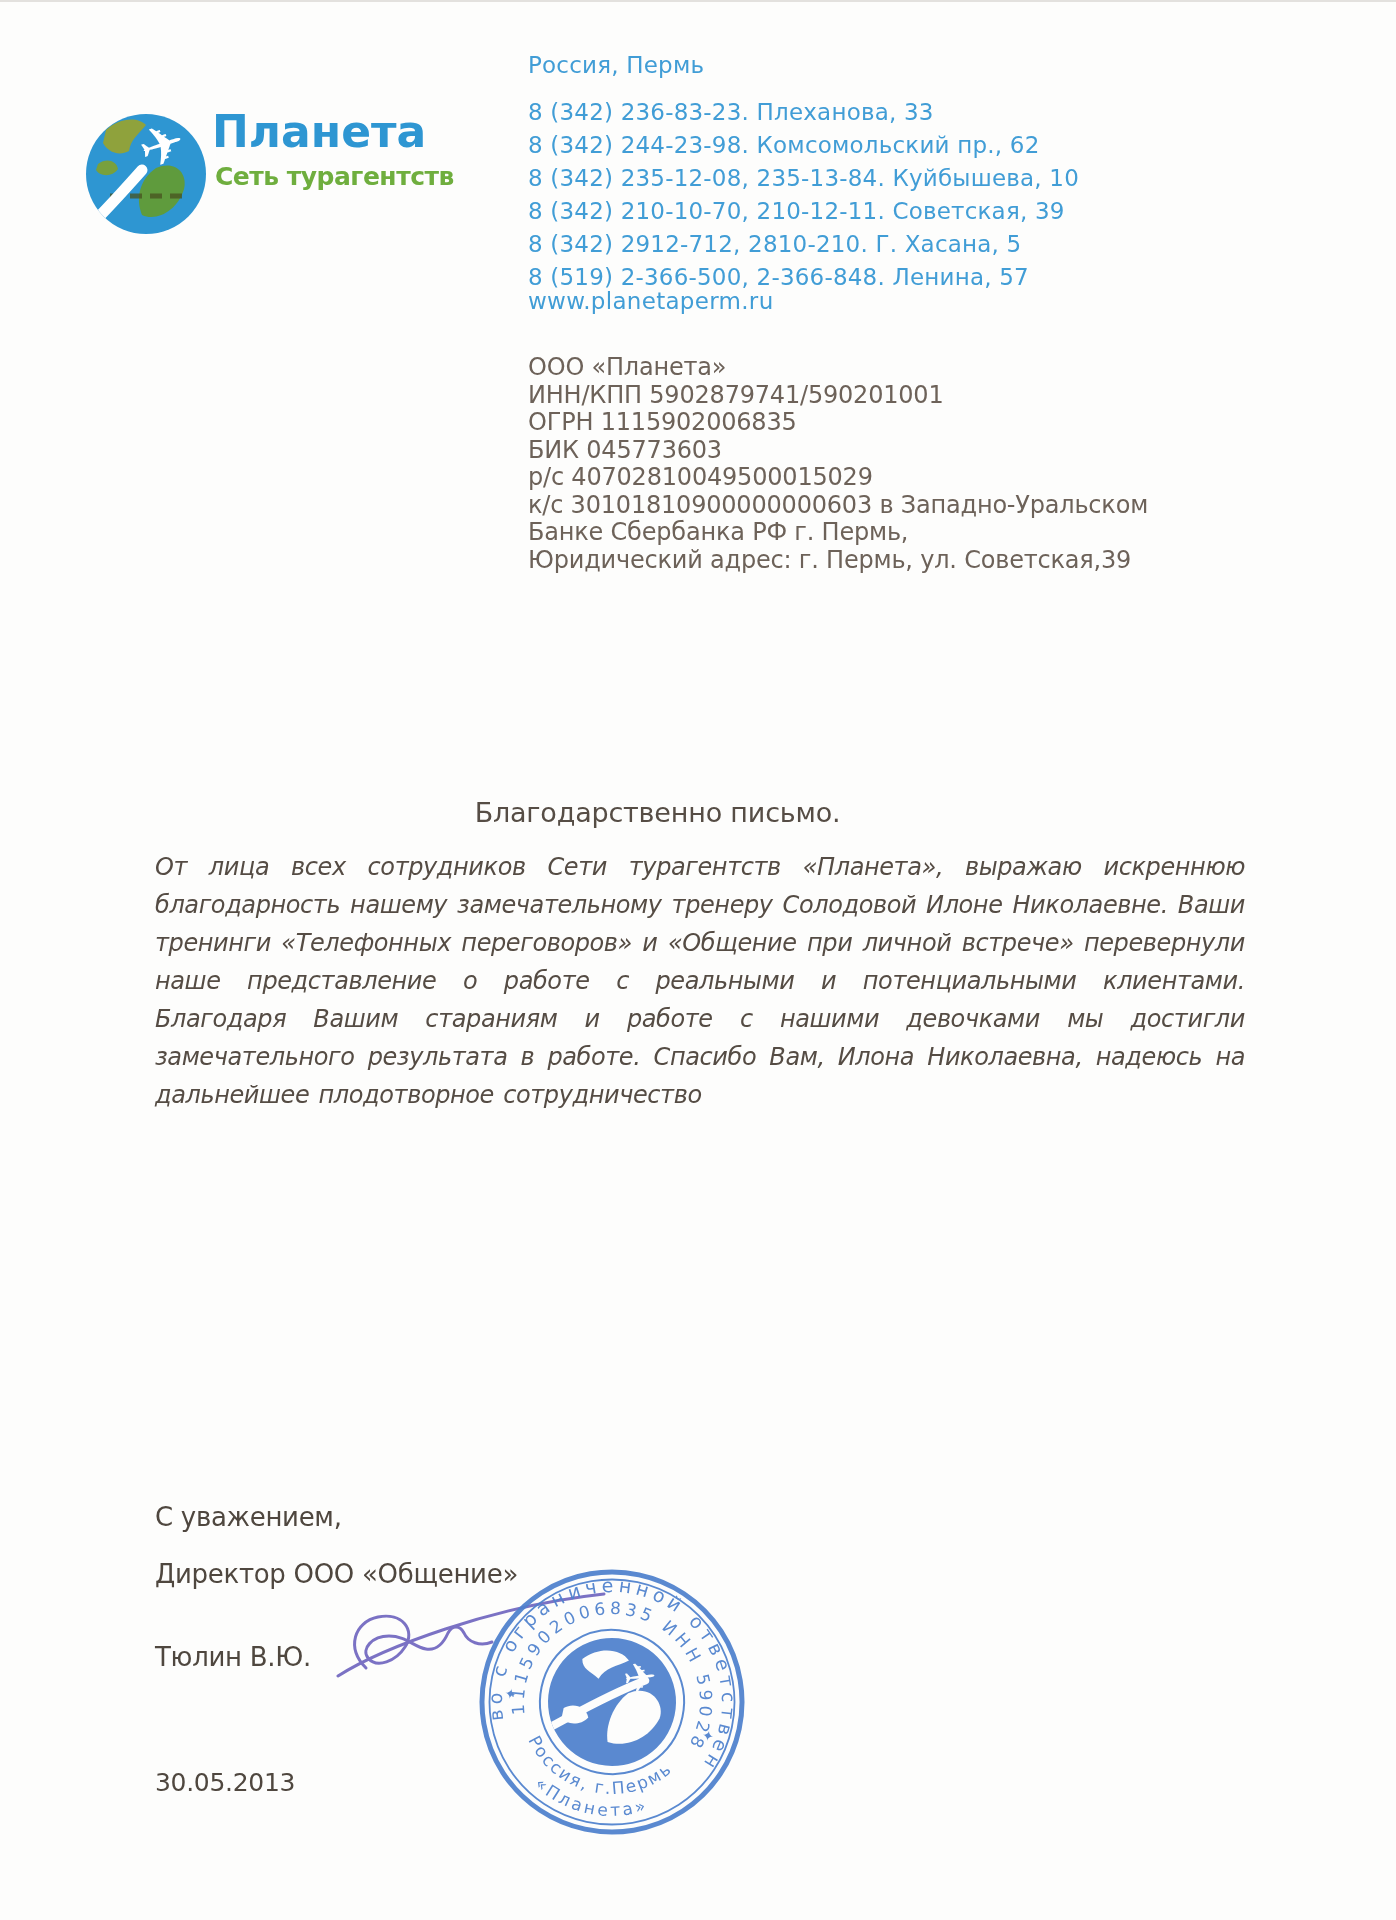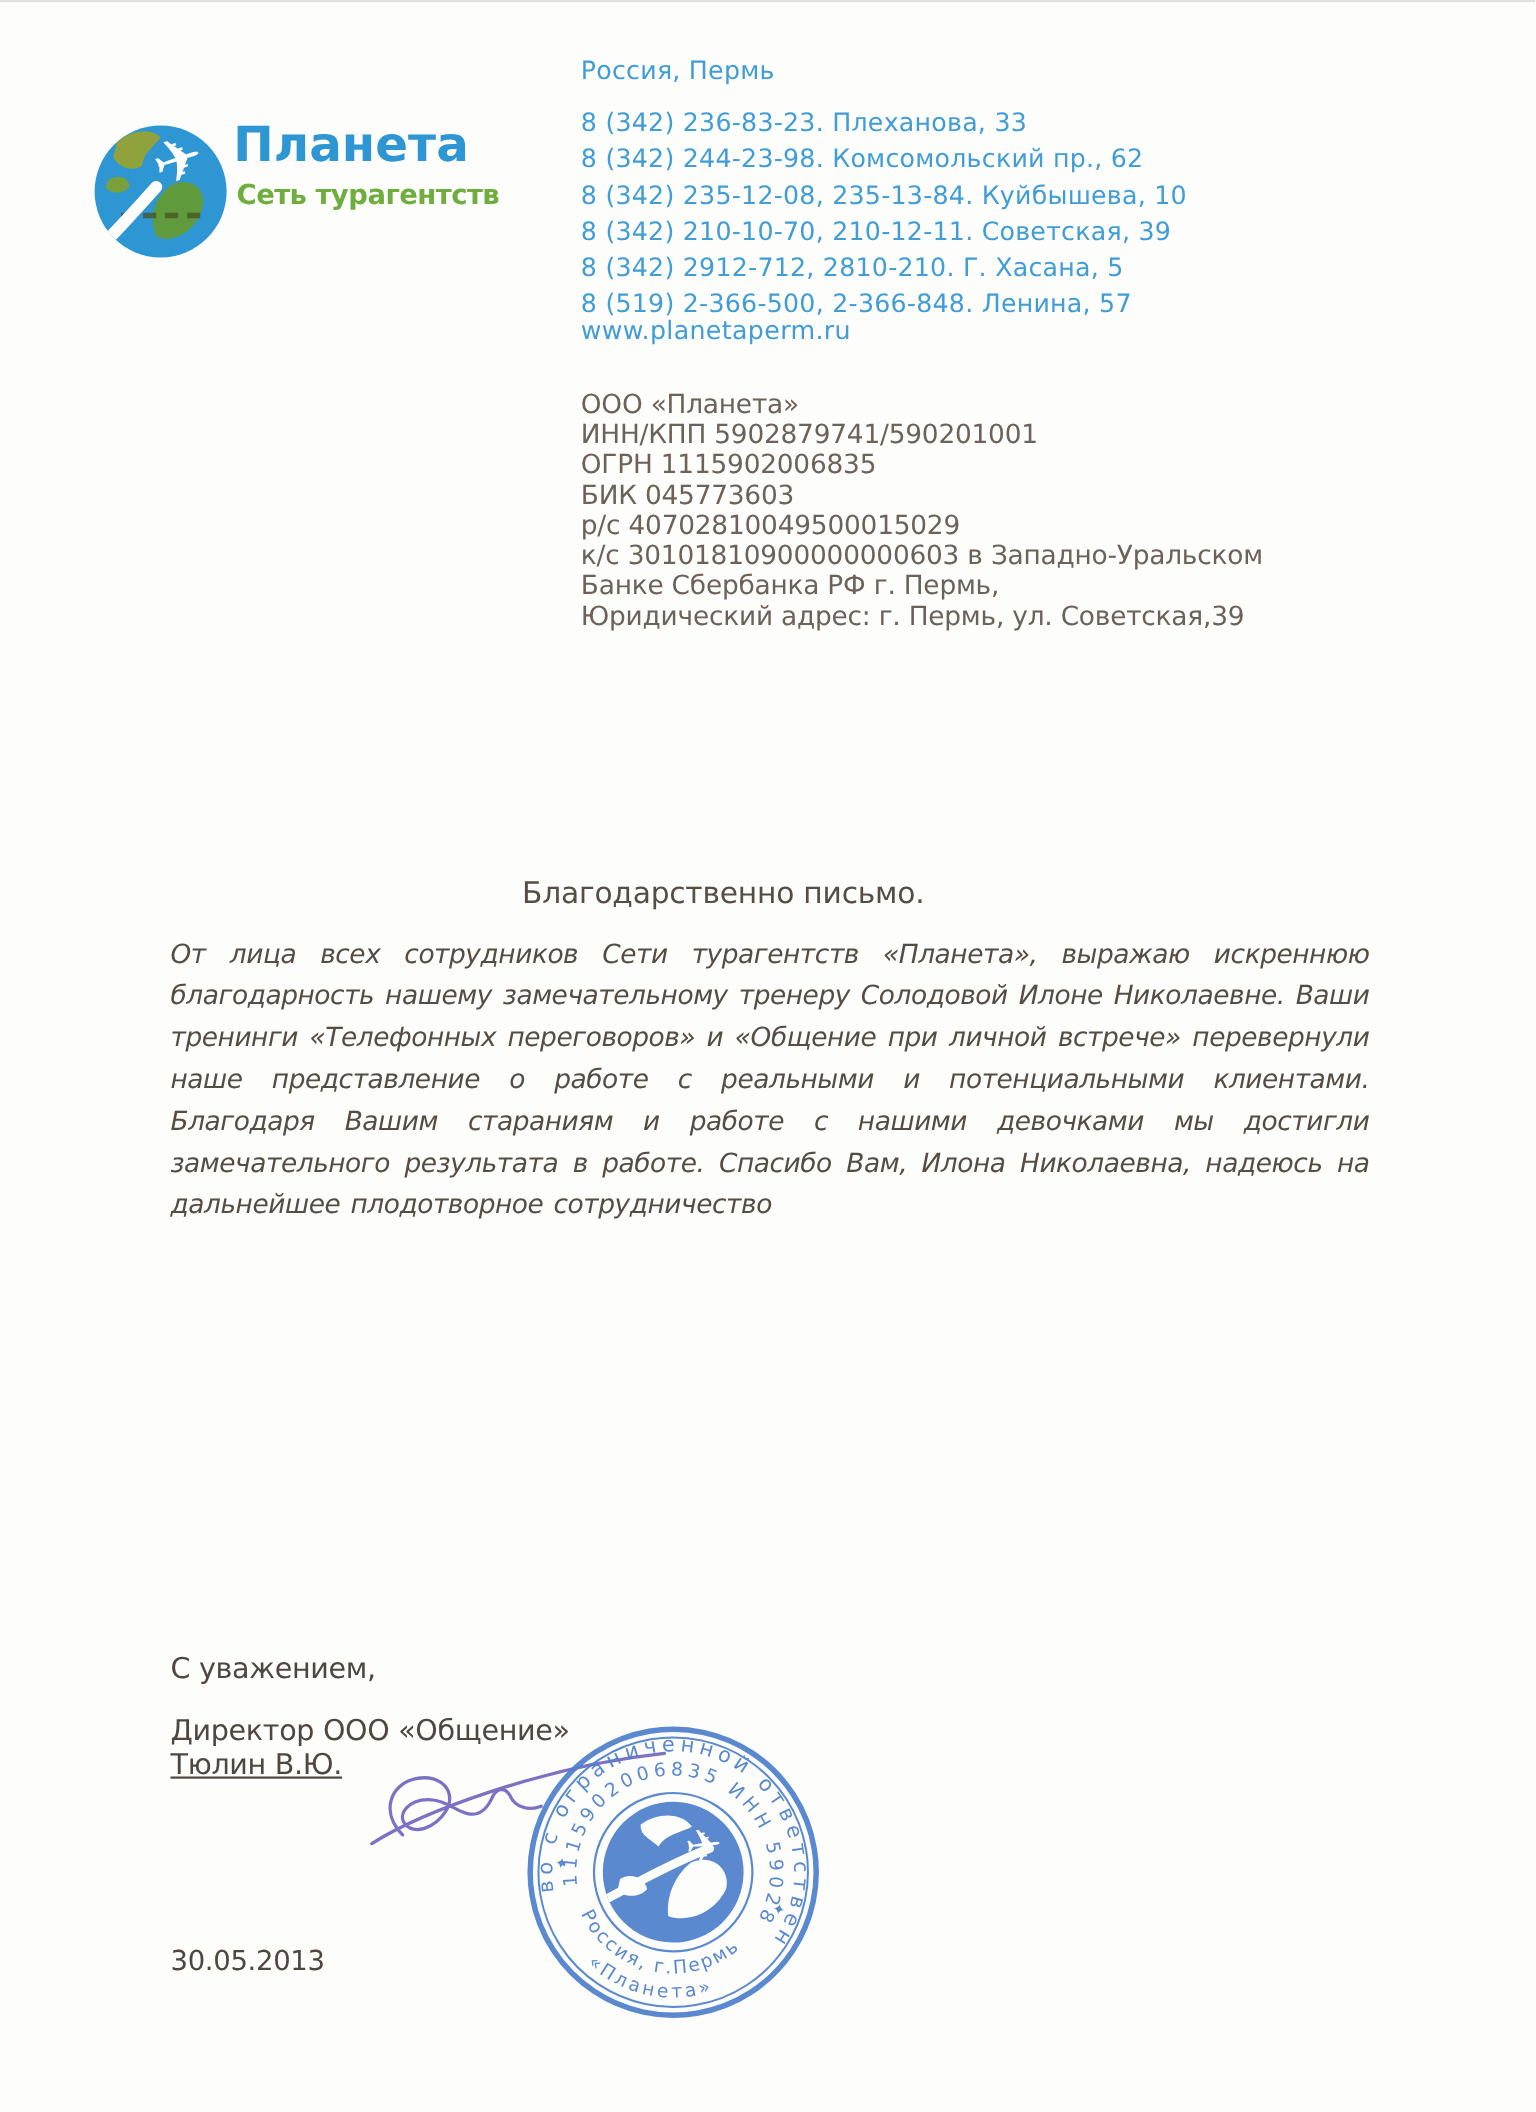--- a/index.html
+++ b/index.html
@@ -49,21 +49,21 @@
   }
   .letter-body{
     position:absolute;left:155px;top:848px;width:1090px;margin:0;
     text-align:justify;font-size:24px;line-height:38px;
     color:#554c44;letter-spacing:-0.4px;word-spacing:2px;font-style:italic;
   }
   
   .sig{position:absolute;left:155px;font-size:26px;color:#4f473f;letter-spacing:-0.3px;}
   .sig-closing{top:1502px;}
   .sig-position{top:1559px;}
-  .sig-name{top:1590px;text-decoration:underline;}
+  .sig-name{top:1642px;}
   .sig-date{top:1768px;font-size:25px;text-align:center;}
   .handwritten{position:absolute;left:332px;top:1586px;width:285px;height:105px;}
   .stamp{position:absolute;left:462px;top:1552px;width:300px;height:300px;opacity:0.92;}
 </style>
 </head>
 <body>
 
 <div class="page">
 
   <svg class="logo-globe" viewBox="0 0 124 124" xmlns="http://www.w3.org/2000/svg">

